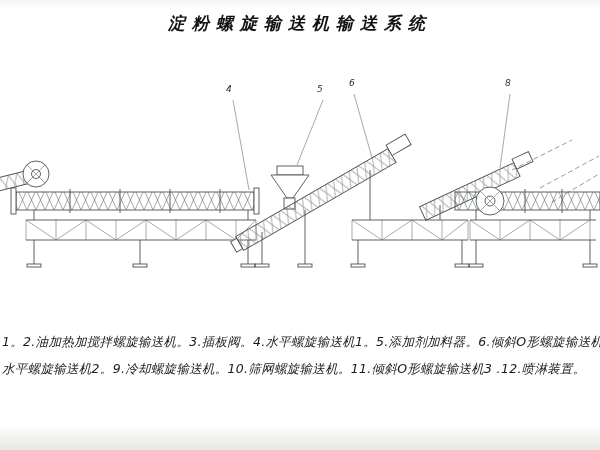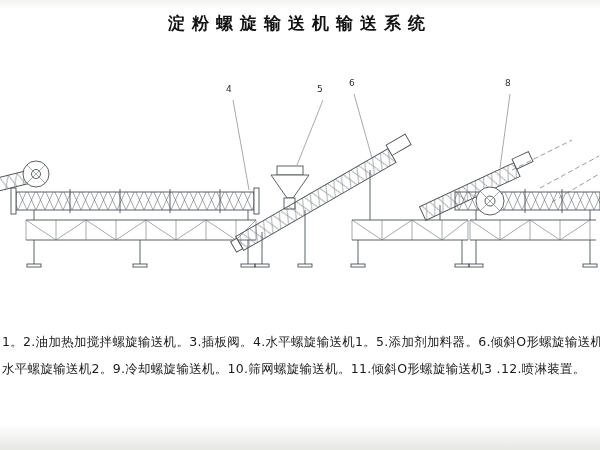--- a/index.html
+++ b/index.html
@@ -4,20 +4,21 @@
 <style>
   * { margin:0; padding:0; box-sizing:border-box; }
   html,body { width:600px; height:450px; }
   body {
     font-family:"DejaVu Sans","Liberation Sans",sans-serif;
     background:#ffffff; overflow:hidden; position:relative;
   }
   .screen {
     position:absolute; inset:0;
     background:linear-gradient(#f3f3f1 0px,#ffffff 9px,#ffffff 424px,#e7e7e4 450px);
+    font-style:italic;
   }
   .title {
     position:absolute; top:12px; left:0; right:0;
     text-align:center; font-size:17px; font-weight:bold;
     letter-spacing:7px; color:#121212;
   }
   svg.drawing { position:absolute; left:0; top:70px; }
   .ln  { stroke:#4b5054; stroke-width:0.9; fill:none; }
   .lnT { stroke:#6a6f73; stroke-width:0.6; fill:none; }
   .scr { stroke:#4b5054; stroke-width:0.9; fill:url(#screwHatch); }

